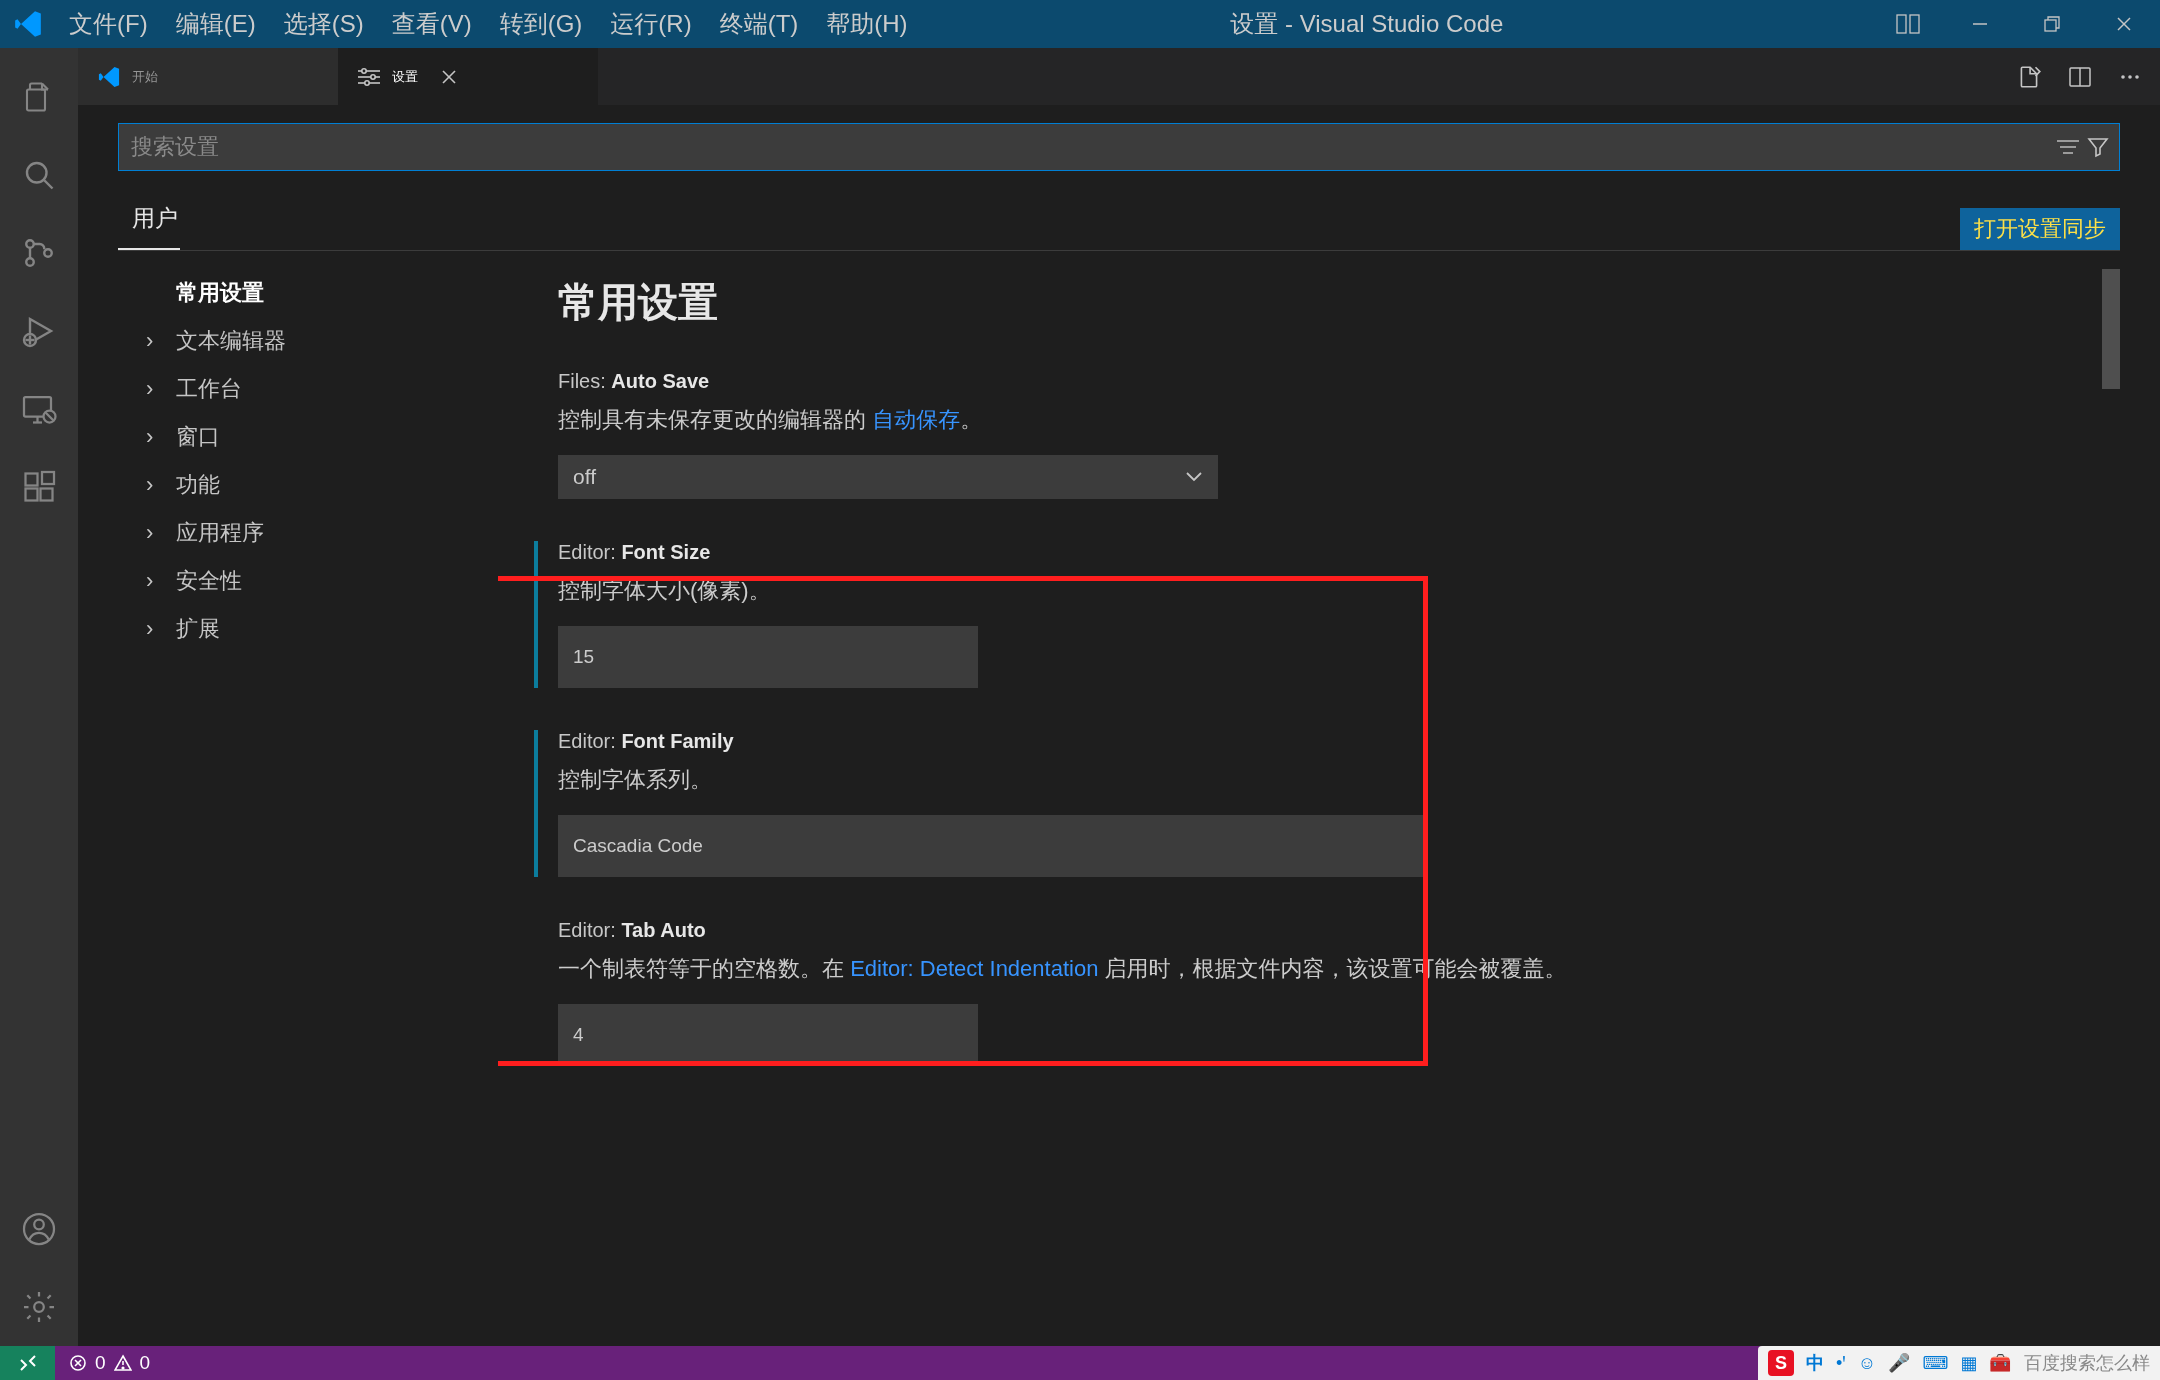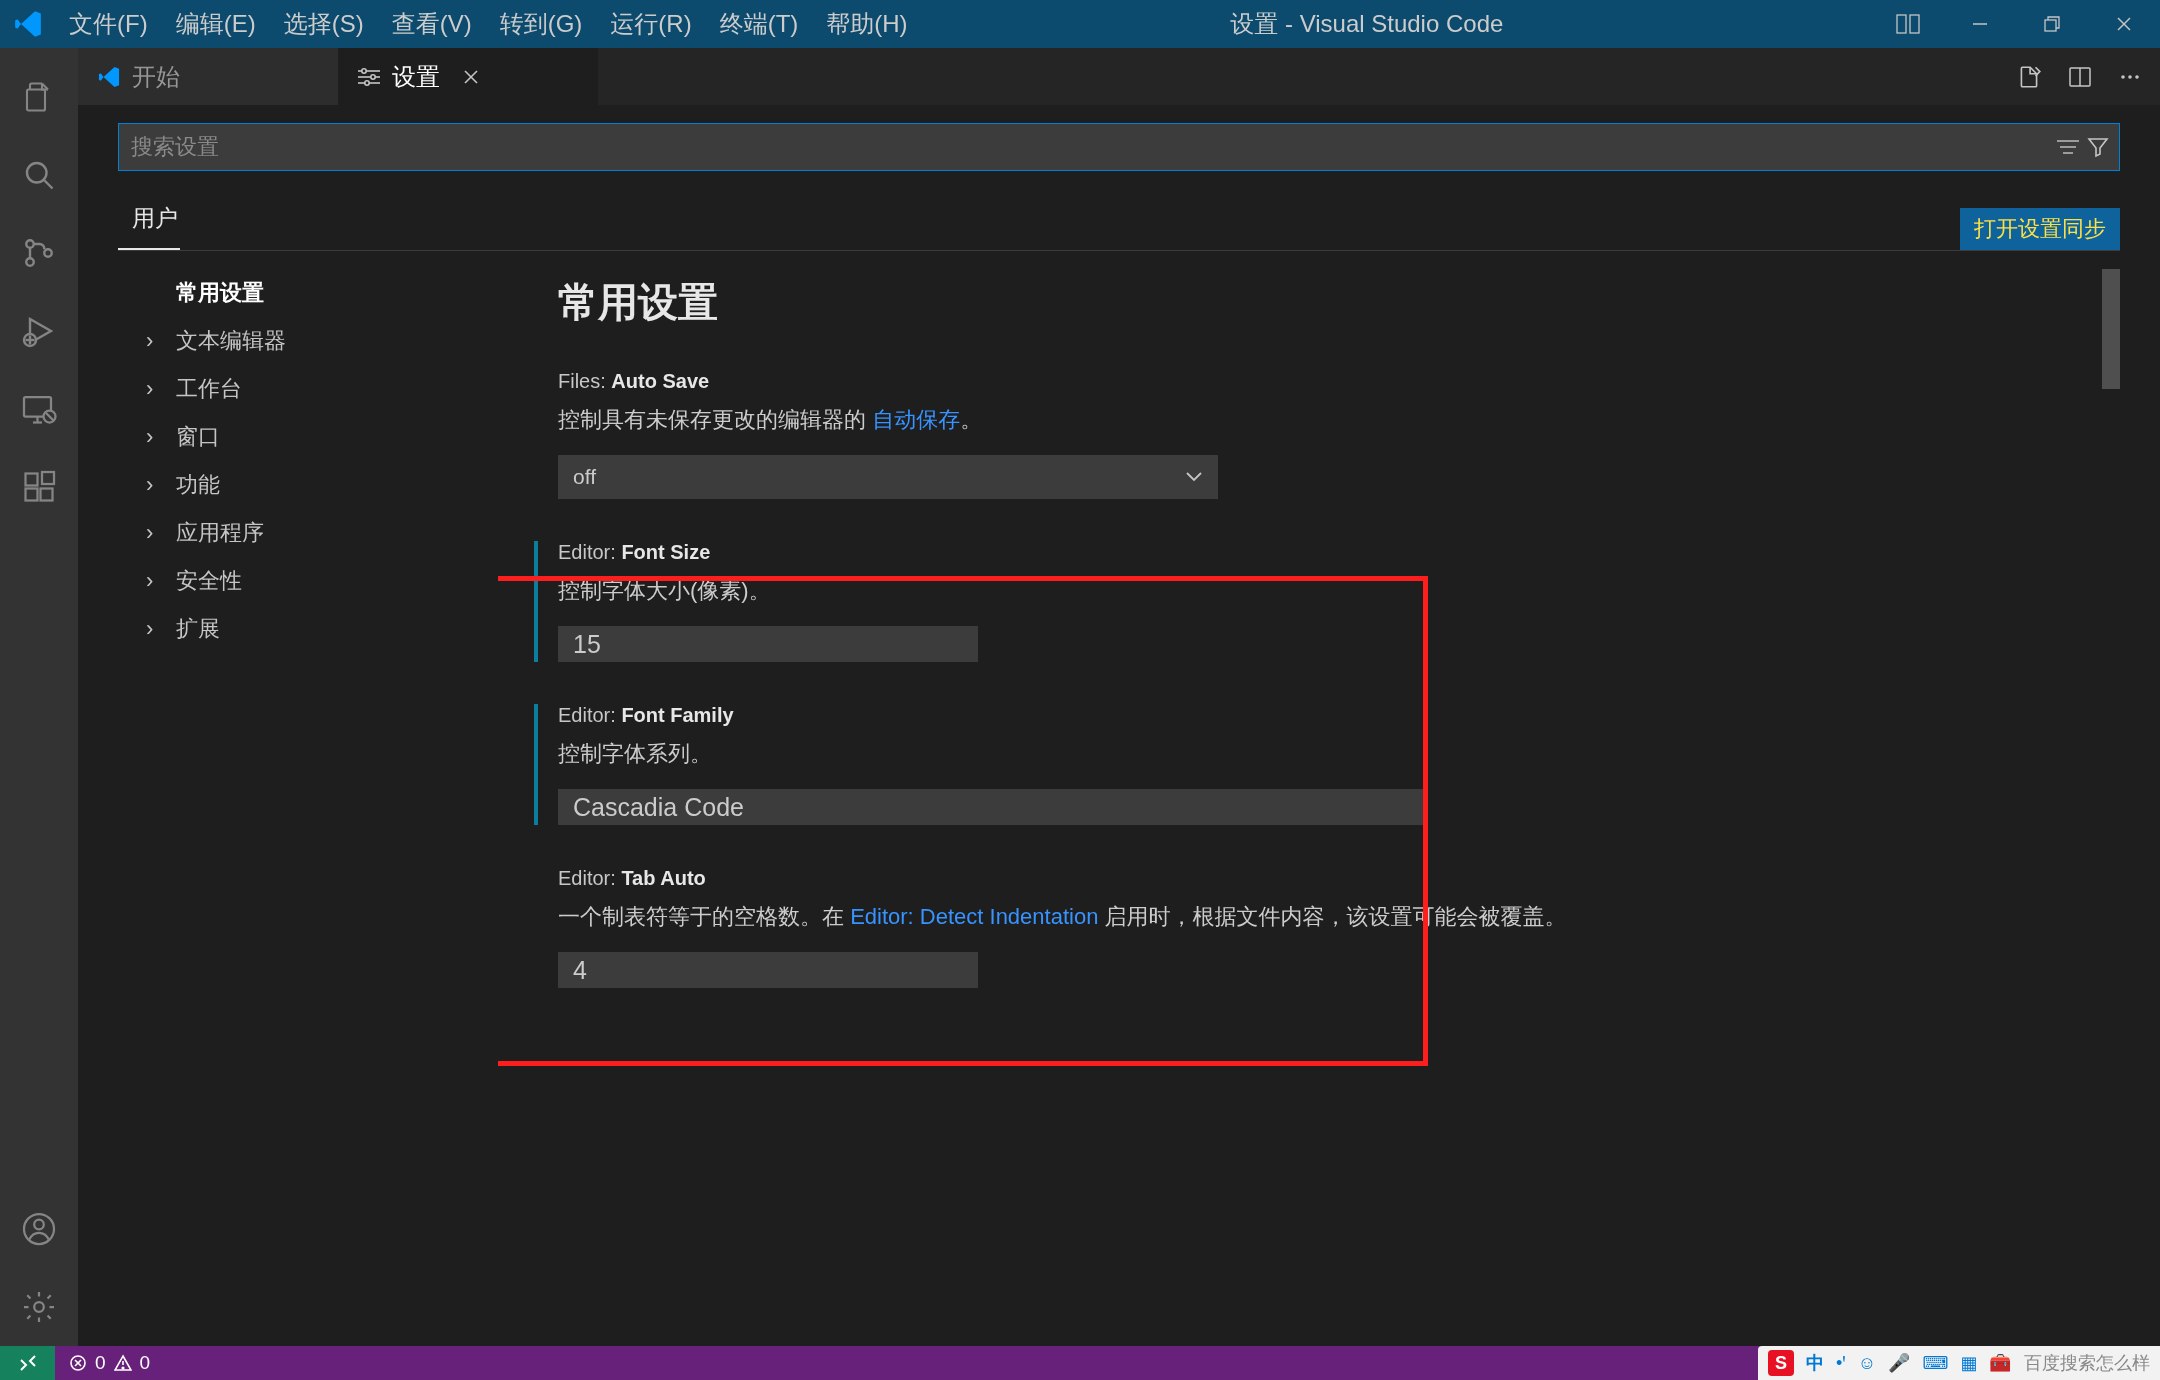--- a/index.html
+++ b/index.html
@@ -16,21 +16,21 @@
 
 
 .body { display:flex; height:calc(100% - 48px - 34px); }
 .activitybar { width:78px; background:#333333; display:flex; flex-direction:column; align-items:center; padding-top:10px; }
 .activitybar .ic { width:78px; height:78px; display:flex; align-items:center; justify-content:center; color:#858585; }
 .activitybar .spacer { flex:1; }
 
 .editor { flex:1; display:flex; flex-direction:column; background:#1e1e1e; }
 
 .tabs { height:57px; background:#252526; display:flex; align-items:stretch; }
-.tab { display:flex; align-items:center; padding:0 20px; font-size:24px; color:#969696; gap:12px; background:#2d2d2d; }
+.tab { display:flex; align-items:center; padding:0 20px; font-size:13px; color:#969696; gap:12px; background:#2d2d2d; }
 .tab.active { background:#1e1e1e; color:#ffffff; }
 .tab .codicon { width:22px; height:22px; display:inline-flex; align-items:center; justify-content:center; }
 .tab .close { color:#c5c5c5; padding-left:10px; }
 .tabs .right { margin-left:auto; display:flex; align-items:center; gap:26px; padding-right:18px; color:#c5c5c5; }
 
 .settings-root { flex:1; display:flex; flex-direction:column; padding:18px 40px 0 40px; overflow:hidden; position:relative; }
 .search-wrap { border:1px solid #007fd4; background:#3c3c3c; height:48px; display:flex; align-items:center; padding:0 12px; }
 .search-wrap input { flex:1; background:transparent; border:0; outline:0; color:#cccccc; font-size:22px; }
 .search-wrap input::placeholder { color:#8a8a8a; }
 .search-wrap .sic { color:#c5c5c5; padding-left:10px; width:30px; text-align:center; }
@@ -46,21 +46,21 @@
 .toc .chev { width:20px; display:inline-block; color:#c5c5c5; }
 
 .settings-list { flex:1; overflow:hidden; position:relative; padding-left:60px; padding-right:40px; }
 .sec-title { font-size:40px; font-weight:700; color:#e7e7e7; margin:6px 0 40px 0; }
 .setting { margin-bottom:42px; position:relative; padding-left:0; }
 .setting .head { font-size:20px; color:#c7c7c7; }
 .setting .head b { color:#e7e7e7; font-weight:600; }
 .setting .desc { font-size:22px; color:#cccccc; margin-top:10px; line-height:1.55; }
 .setting .desc a { color:#3794ff; text-decoration:none; }
 .select { margin-top:18px; width:660px; height:44px; background:#3c3c3c; border:1px solid #3c3c3c; display:flex; align-items:center; justify-content:space-between; padding:0 14px; color:#cccccc; font-size:21px; }
-.num-input, .txt-input { margin-top:18px; height:36px; background:#3c3c3c; border:1px solid #3c3c3c; padding:0 14px; color:#cccccc; font-size:25px; display:flex; align-items:center; }
+.num-input, .txt-input { margin-top:18px; height:62px; background:#3c3c3c; border:1px solid #3c3c3c; padding:0 14px; color:#cccccc; font-size:19px; display:flex; align-items:center; }
 .num-input { width:420px; }
 .txt-input { width:870px; }
 
 .mod-bar { position:absolute; left:0; top:0; bottom:0; width:4px; background:#0c7d9d; }
 .setting.modified { padding-left:0; }
 .setting.modified .mod-bar { left:-24px; }
 
 .highlight-box { position:absolute; border:5px solid #ff1e1e; pointer-events:none; }
 
 

